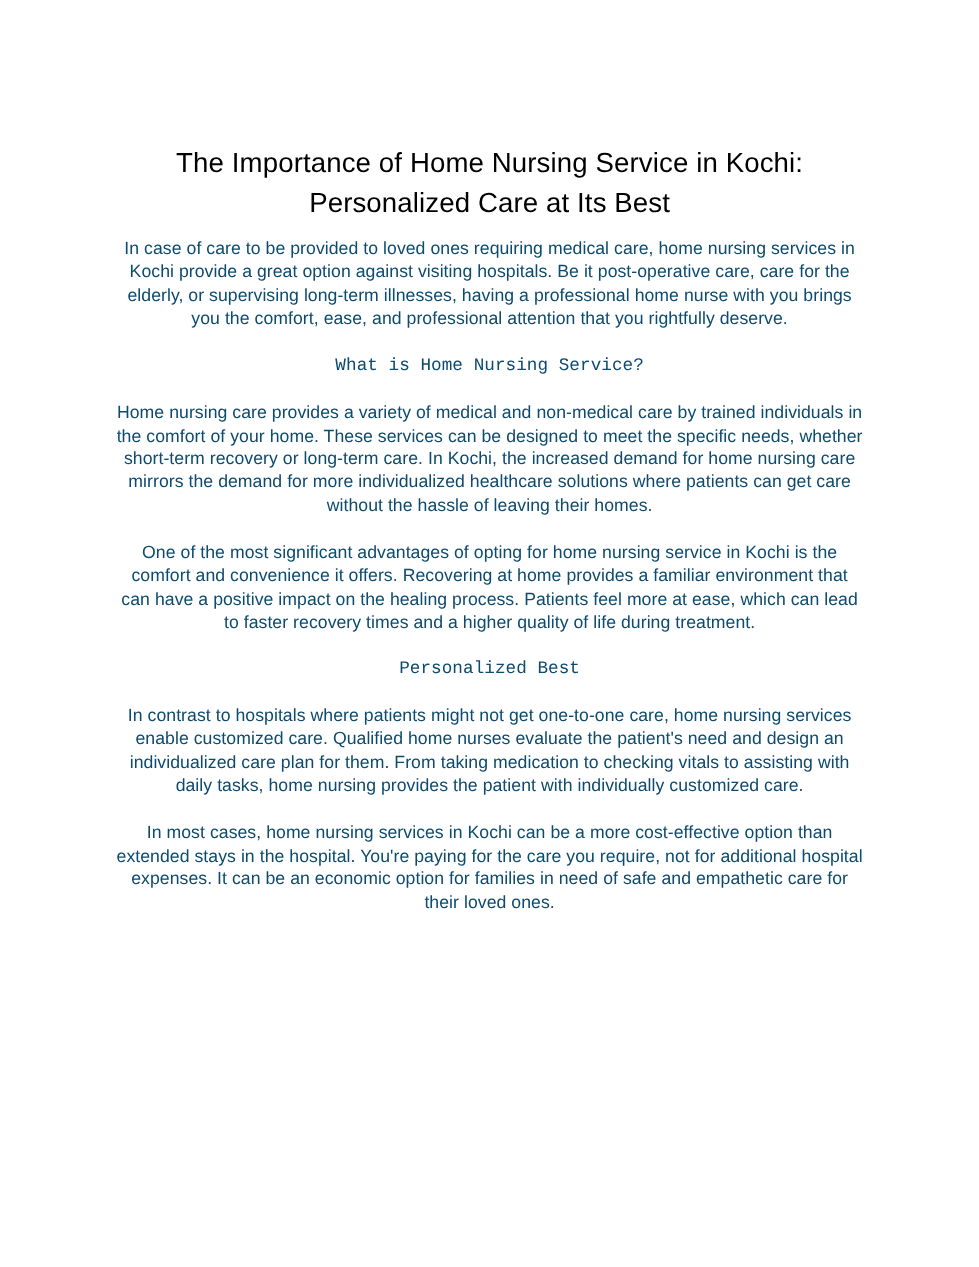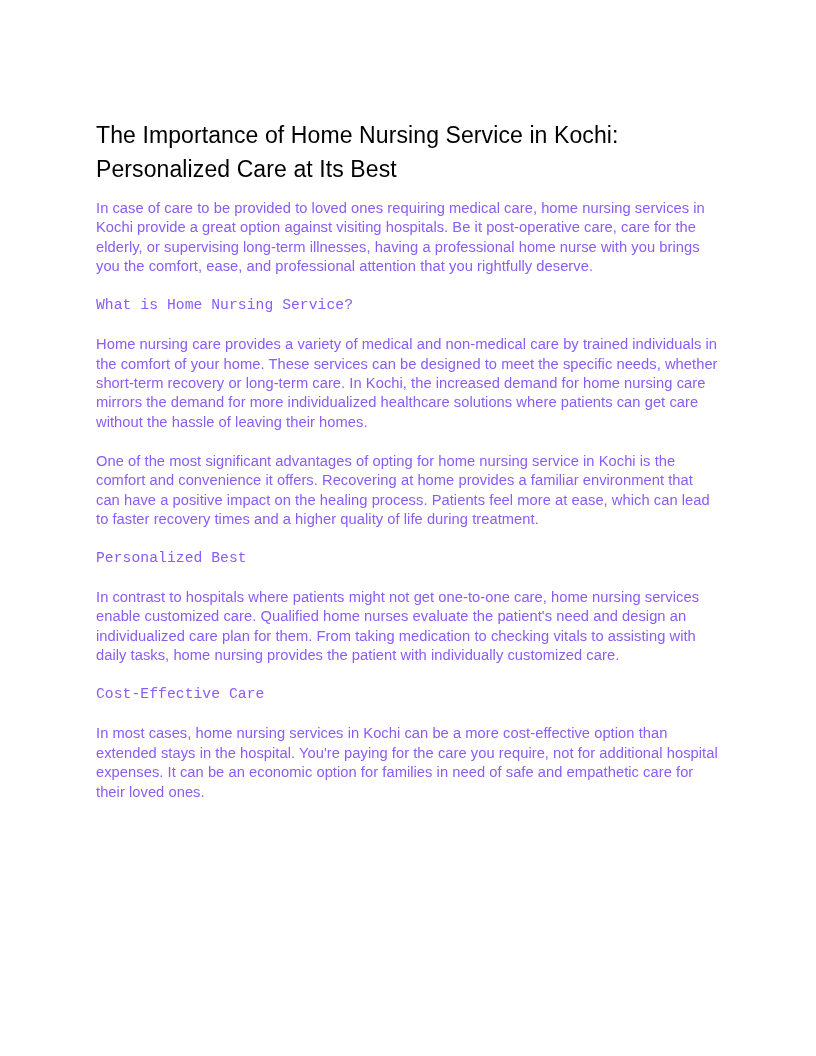--- a/index.html
+++ b/index.html
@@ -13,35 +13,36 @@
     font-family: "Liberation Sans", sans-serif;
     color: #000000;
     overflow: hidden;
   }
   .page {
     box-sizing: border-box;
     width: 816px;
     height: 1056px;
     padding: 118px 96px 96px 96px;
     background: #ffffff;
+    text-align: center;
   }
   .doc-title {
     font-size: 23px;
     line-height: 34px;
     font-weight: 400;
     letter-spacing: 0.1px;
     margin: 0 0 13px 0;
     color: #000000;
   }
   .block {
     font-size: 14.7px;
     line-height: 19.4px;
     font-weight: 400;
     margin: 0 0 19.6px 0;
-    color: #8b5cf6;
+    color: #0c4a6e;
     letter-spacing: 0.05px;
   }
   .heading {
     font-size: 14.7px;
     line-height: 19.4px;
     font-weight: 400;
     font-family: Liberation Mono, monospace;
   }
 </style>
 </head>
@@ -58,18 +59,17 @@
   <p class="block">Home nursing care provides a variety of medical and non-medical care by trained individuals in the comfort of your home. These services can be designed to meet the specific needs, whether short-term recovery or long-term care. In Kochi, the increased demand for home nursing care mirrors the demand for more individualized healthcare solutions where patients can get care without the hassle of leaving their homes.</p>
 
 
 
   <p class="block">One of the most significant advantages of opting for home nursing service in Kochi is the comfort and convenience it offers. Recovering at home provides a familiar environment that can have a positive impact on the healing process. Patients feel more at ease, which can lead to faster recovery times and a higher quality of life during treatment.</p>
 
   <p class="block heading">Personalized Best</p>
 
   <p class="block">In contrast to hospitals where patients might not get one-to-one care, home nursing services enable customized care. Qualified home nurses evaluate the patient's need and design an individualized care plan for them. From taking medication to checking vitals to assisting with daily tasks, home nursing provides the patient with individually customized care.</p>
 
-  <p class="block heading">Cost-Effective Care</p>
 
   <p class="block">In most cases, home nursing services in Kochi can be a more cost-effective option than extended stays in the hospital. You're paying for the care you require, not for additional hospital expenses. It can be an economic option for families in need of safe and empathetic care for their loved ones.</p>
 
 
 </div>
 
 </body></html>

